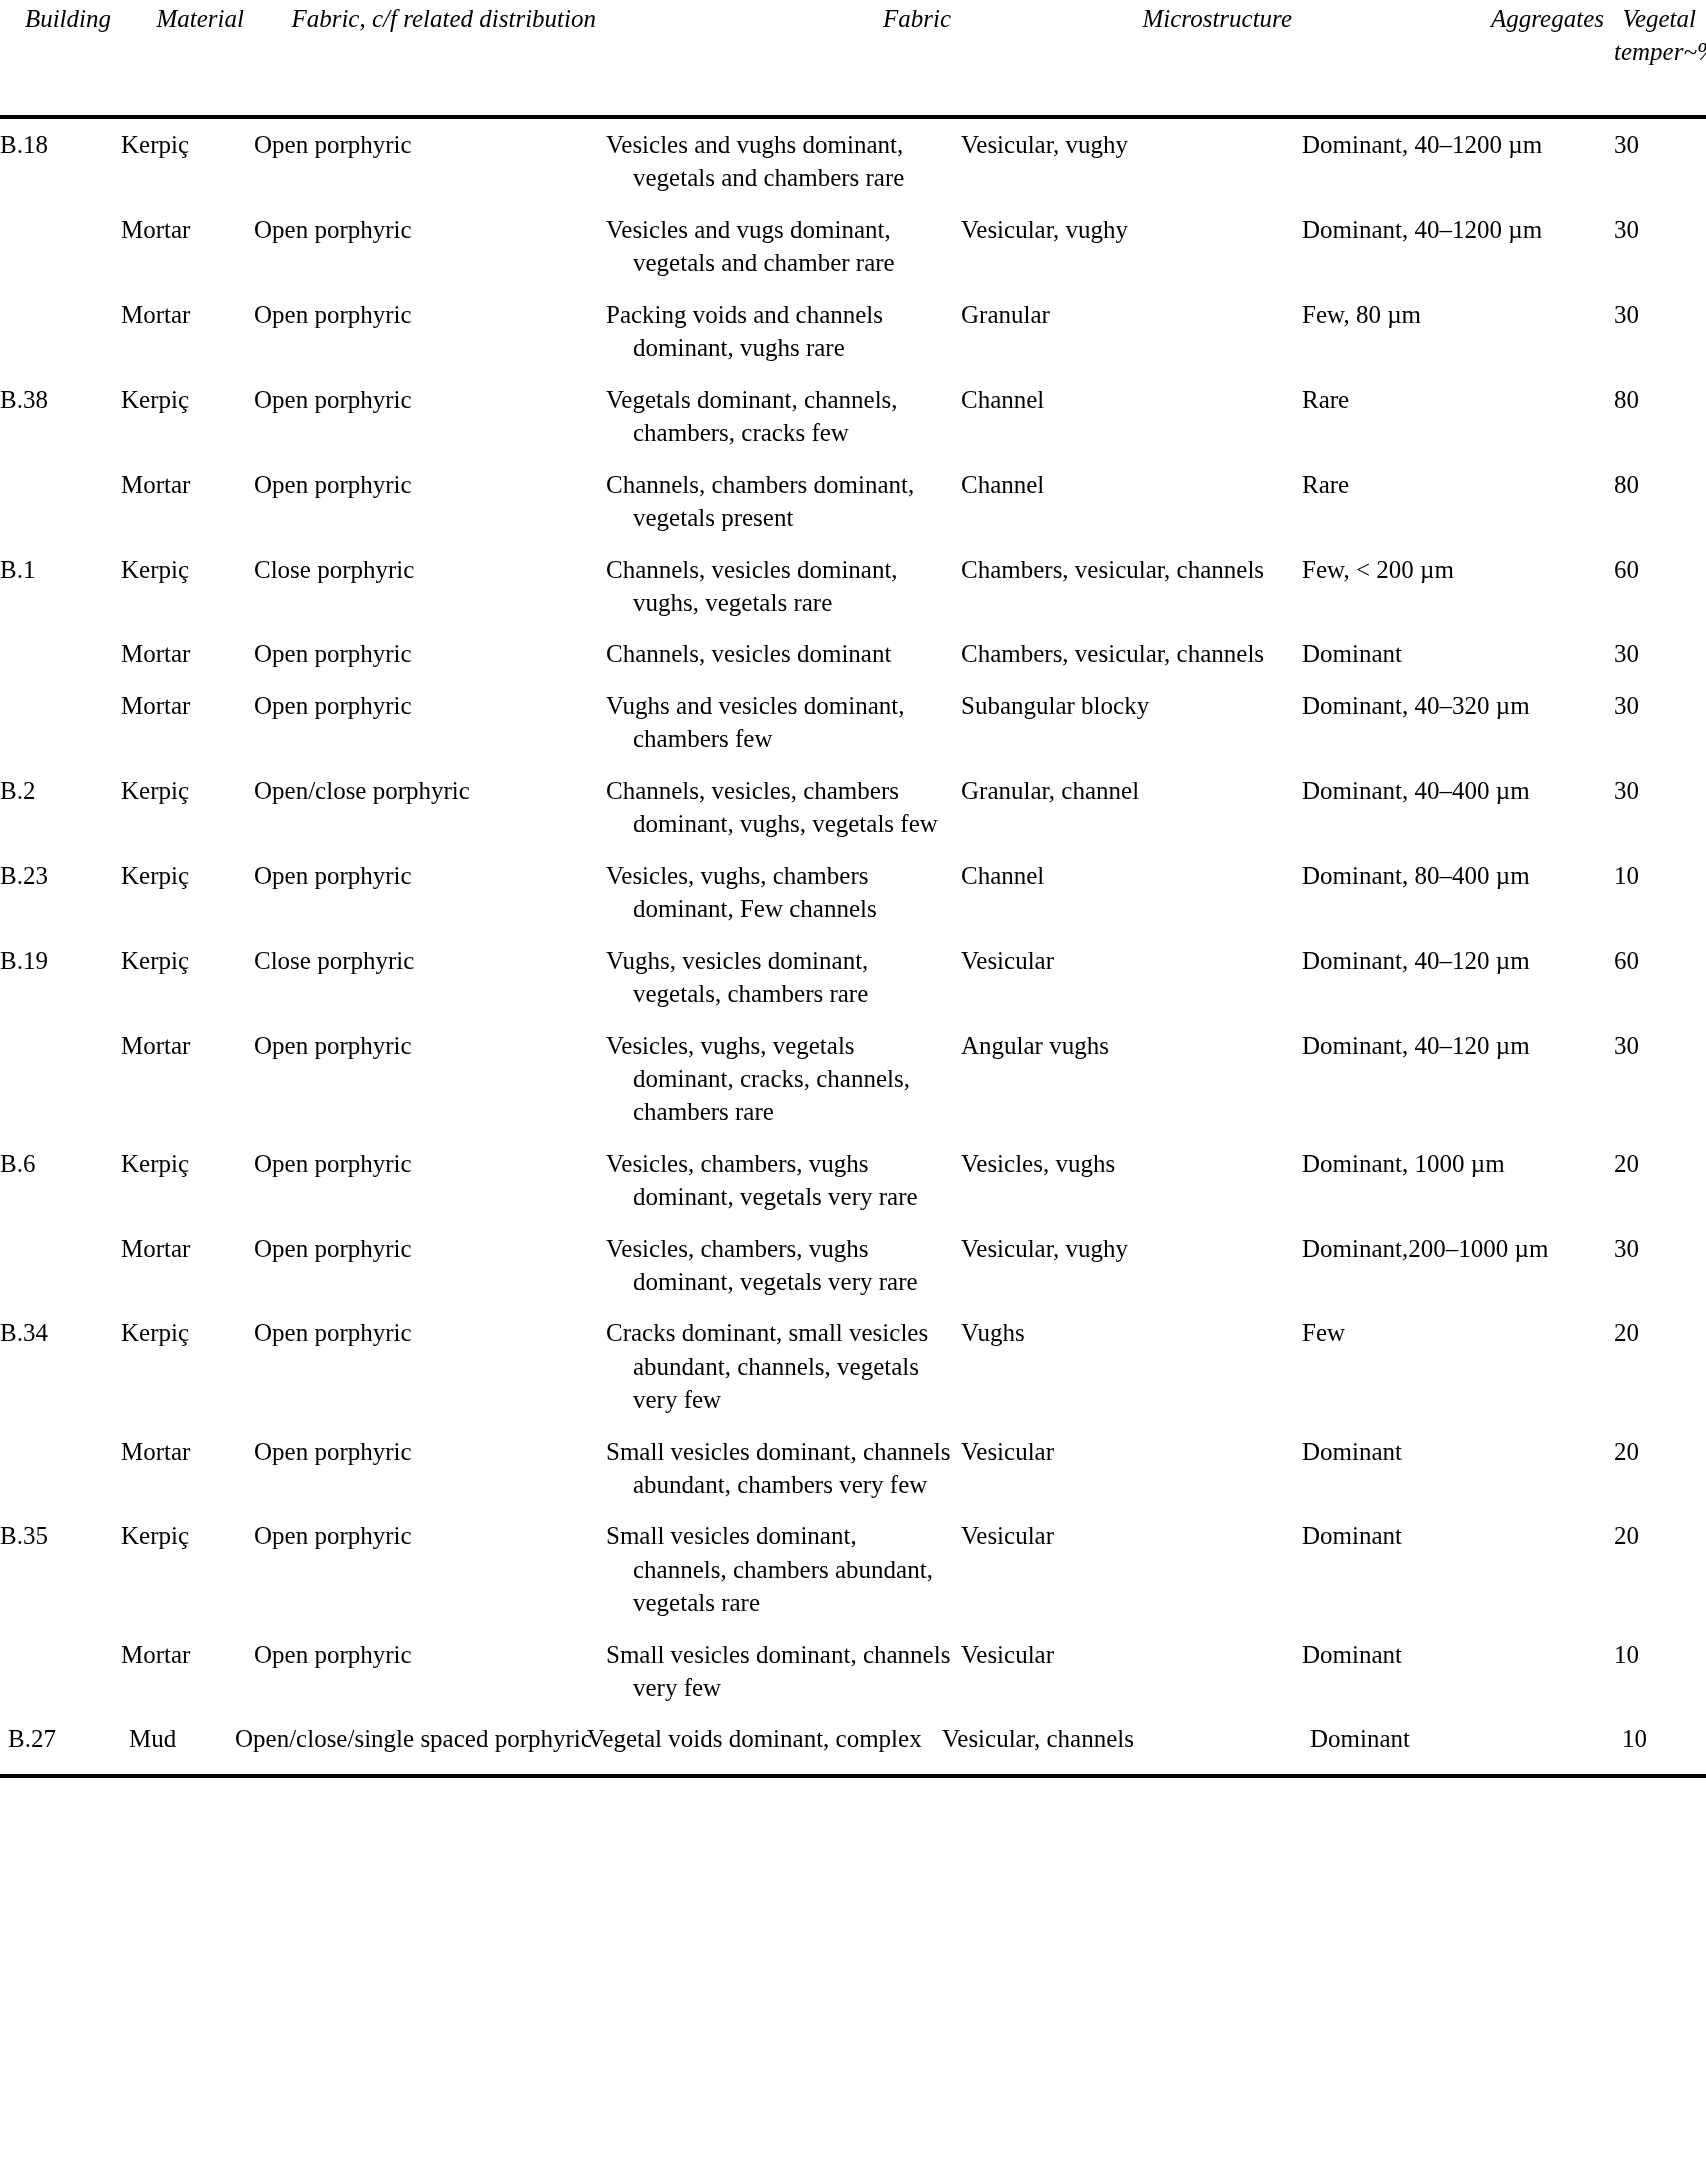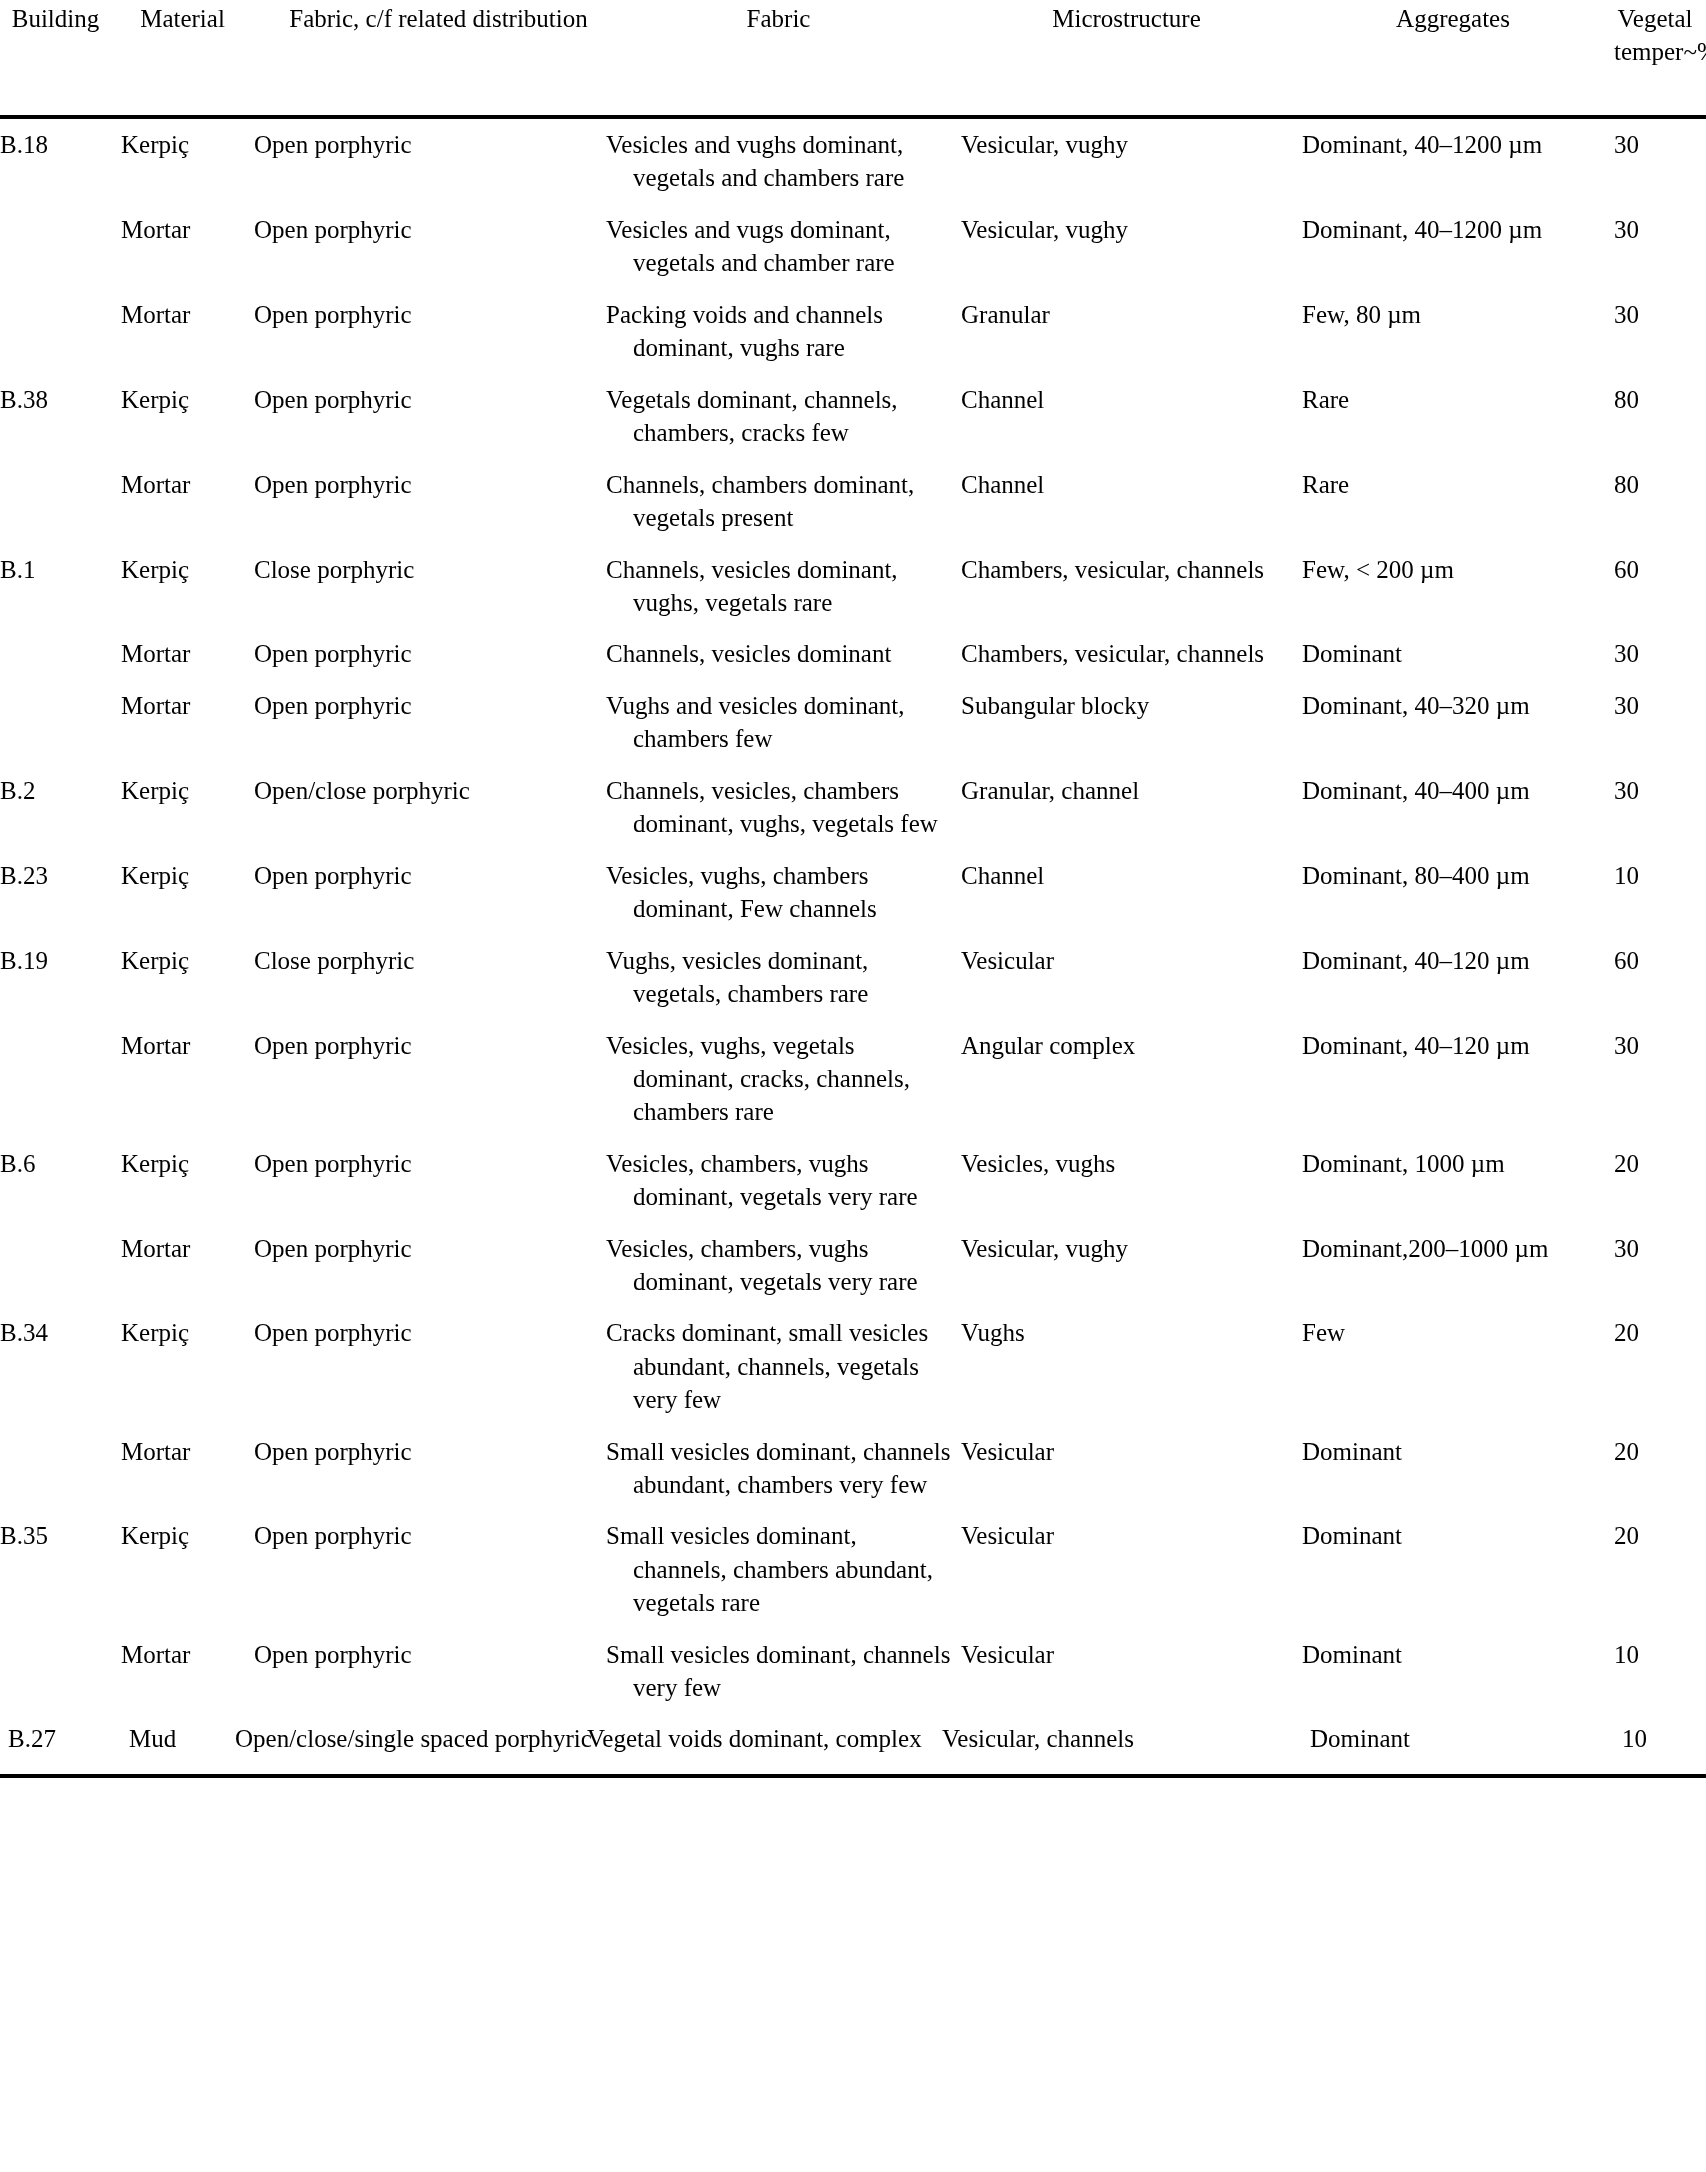--- a/index.html
+++ b/index.html
@@ -31,26 +31,27 @@
   table.ptable col.c-building   { width: 121px; }
   table.ptable col.c-material   { width: 133px; }
   table.ptable col.c-fabric     { width: 352px; }
   table.ptable col.c-voids      { width: 355px; }
   table.ptable col.c-micro      { width: 341px; }
   table.ptable col.c-agg        { width: 312px; }
   table.ptable col.c-veg        { width: 92px; }
 
   thead th {
     font-weight: normal;
-    text-align: center;
+    text-align: right;
     vertical-align: top;
     padding: 0 10px 0 0;
     border-bottom: 4.2px solid #000000;
     height: 117px;
     box-sizing: border-box;
+    font-style: italic;
   }
   thead th .hdr {
     display: block;
     padding-top: 1.7px;
     text-indent: 0;
   }
   tbody td {
     text-align: left;
     vertical-align: top;
     padding: 9.2px 10px 9.2px 0;
@@ -209,21 +210,21 @@
           <td class="hang">Vughs, vesicles dominant, vegetals, chambers rare</td>
           <td class="hang">Vesicular</td>
           <td>Dominant, 40–120 µm</td>
           <td>60</td>
         </tr>
         <tr>
           <td class="cell-empty"></td>
           <td>Mortar</td>
           <td class="hang">Open porphyric</td>
           <td class="hang">Vesicles, vughs, vegetals dominant, cracks, channels, chambers rare</td>
-          <td class="hang">Angular complex</td>
+          <td class="hang">Angular vughs</td>
           <td>Dominant, 40–120 µm</td>
           <td>30</td>
         </tr>
         <tr>
           <td>B.6</td>
           <td>Kerpiç</td>
           <td class="hang">Open porphyric</td>
           <td class="hang">Vesicles, chambers, vughs dominant, vegetals very rare</td>
           <td class="hang">Vesicles, vughs</td>
           <td>Dominant, 1000 µm</td>

